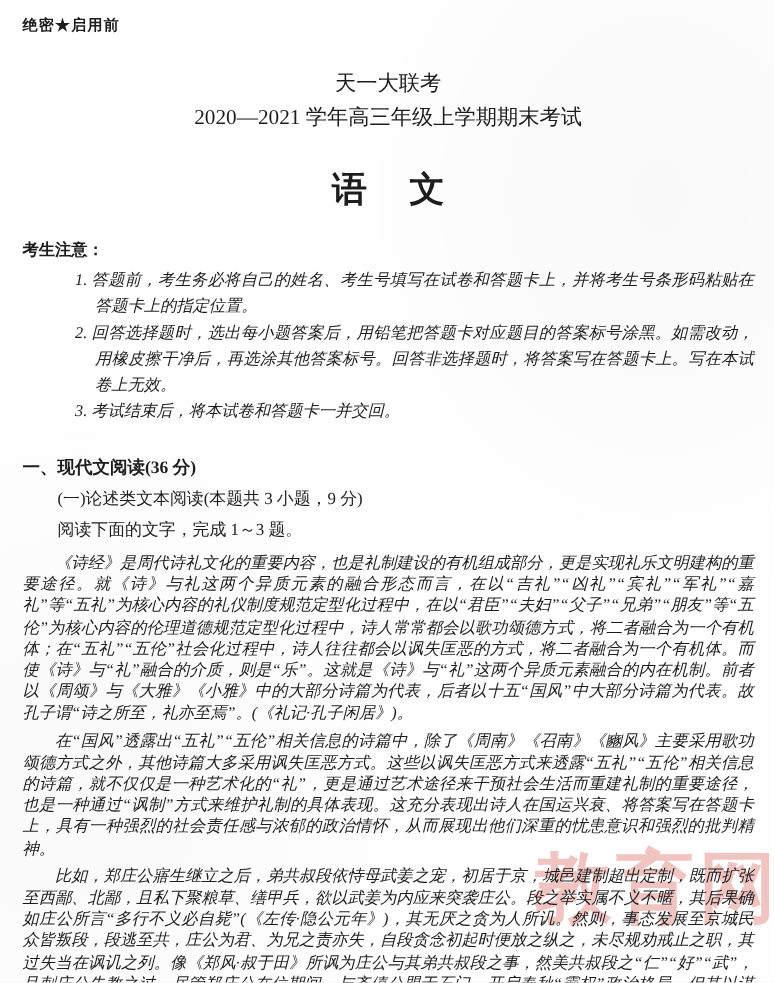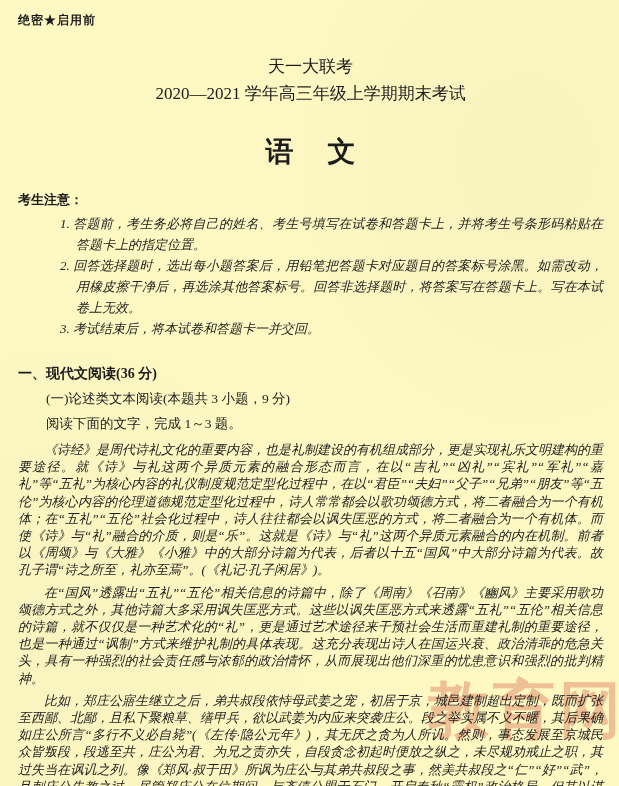--- a/index.html
+++ b/index.html
@@ -4,21 +4,21 @@
 <style>
   html,body{margin:0;padding:0;}
   body{
     background:#e8e8e6;
     font-family:"Liberation Serif","DejaVu Serif",serif;
   }
   .page{
     position:relative;
     width:619px;height:786px;
     margin:0 auto;
-    background:#fef9c3;
+    background:#ffffff;
     color:#1c1c1c;
     overflow:hidden;
     box-sizing:border-box;
     padding:12px 16px 0 18px;
   }
   
   .page::after{
     content:"";position:absolute;inset:0;pointer-events:none;
     background:
       radial-gradient(ellipse at 85% 20%, rgba(0,0,0,0.025), transparent 40%),
@@ -124,19 +124,19 @@
     <li>2. 回答选择题时，选出每小题答案后，用铅笔把答题卡对应题目的答案标号涂黑。如需改动，用橡皮擦干净后，再选涂其他答案标号。回答非选择题时，将答案写在答题卡上。写在本试卷上无效。</li>
     <li>3. 考试结束后，将本试卷和答题卡一并交回。</li>
   </ul>
 
   <div class="section-heading">一、现代文阅读(36 分)</div>
   <div class="sub-heading">(一)论述类文本阅读(本题共 3 小题，9 分)</div>
   <div class="instruction">阅读下面的文字，完成 1～3 题。</div>
 
   <div class="passage">
     <p>《诗经》是周代诗礼文化的重要内容，也是礼制建设的有机组成部分，更是实现礼乐文明建构的重要途径。就《诗》与礼这两个异质元素的融合形态而言，在以“吉礼”“凶礼”“宾礼”“军礼”“嘉礼”等“五礼”为核心内容的礼仪制度规范定型化过程中，在以“君臣”“夫妇”“父子”“兄弟”“朋友”等“五伦”为核心内容的伦理道德规范定型化过程中，诗人常常都会以歌功颂德方式，将二者融合为一个有机体；在“五礼”“五伦”社会化过程中，诗人往往都会以讽失匡恶的方式，将二者融合为一个有机体。而使《诗》与“礼”融合的介质，则是“乐”。这就是《诗》与“礼”这两个异质元素融合的内在机制。前者以《周颂》与《大雅》《小雅》中的大部分诗篇为代表，后者以十五“国风”中大部分诗篇为代表。故孔子谓“诗之所至，礼亦至焉”。(《礼记·孔子闲居》)。</p>
-    <p>在“国风”透露出“五礼”“五伦”相关信息的诗篇中，除了《周南》《召南》《豳风》主要采用歌功颂德方式之外，其他诗篇大多采用讽失匡恶方式。这些以讽失匡恶方式来透露“五礼”“五伦”相关信息的诗篇，就不仅仅是一种艺术化的“礼”，更是通过艺术途径来干预社会生活而重建礼制的重要途径，也是一种通过“讽制”方式来维护礼制的具体表现。这充分表现出诗人在国运兴衰、政治清乖的危急关头，具有一种强烈的社会责任感与浓郁的政治情怀，从而展现出他们深重的忧患意识和强烈的批判精神。</p>
+    <p>在“国风”透露出“五礼”“五伦”相关信息的诗篇中，除了《周南》《召南》《豳风》主要采用歌功颂德方式之外，其他诗篇大多采用讽失匡恶方式。这些以讽失匡恶方式来透露“五礼”“五伦”相关信息的诗篇，就不仅仅是一种艺术化的“礼”，更是通过艺术途径来干预社会生活而重建礼制的重要途径，也是一种通过“讽制”方式来维护礼制的具体表现。这充分表现出诗人在国运兴衰、将答案写在答题卡上，具有一种强烈的社会责任感与浓郁的政治情怀，从而展现出他们深重的忧患意识和强烈的批判精神。</p>
     <p>比如，郑庄公寤生继立之后，弟共叔段依恃母武姜之宠，初居于京，城邑建制超出定制，既而扩张至西鄙、北鄙，且私下聚粮草、缮甲兵，欲以武姜为内应来突袭庄公。段之举实属不义不暱，其后果确如庄公所言“多行不义必自毙”(《左传·隐公元年》)，其无厌之贪为人所讥。然则，事态发展至京城民众皆叛段，段逃至共，庄公为君、为兄之责亦失，自段贪念初起时便放之纵之，未尽规劝戒止之职，其过失当在讽讥之列。像《郑风·叔于田》所讽为庄公与其弟共叔段之事，然美共叔段之“仁”“好”“武”，且刺庄公失教之过。尽管郑庄公在位期间，与齐僖公盟于石门，开启春秋“霸权”政治格局，但其以谋略逐弟囚母而率先挑战王权这些违背传统礼制的行为，依然受到诗人的讽制。</p>
   </div>
 
   <div class="watermark-red">教育网</div>
 
 </div>
 
 </body></html>

